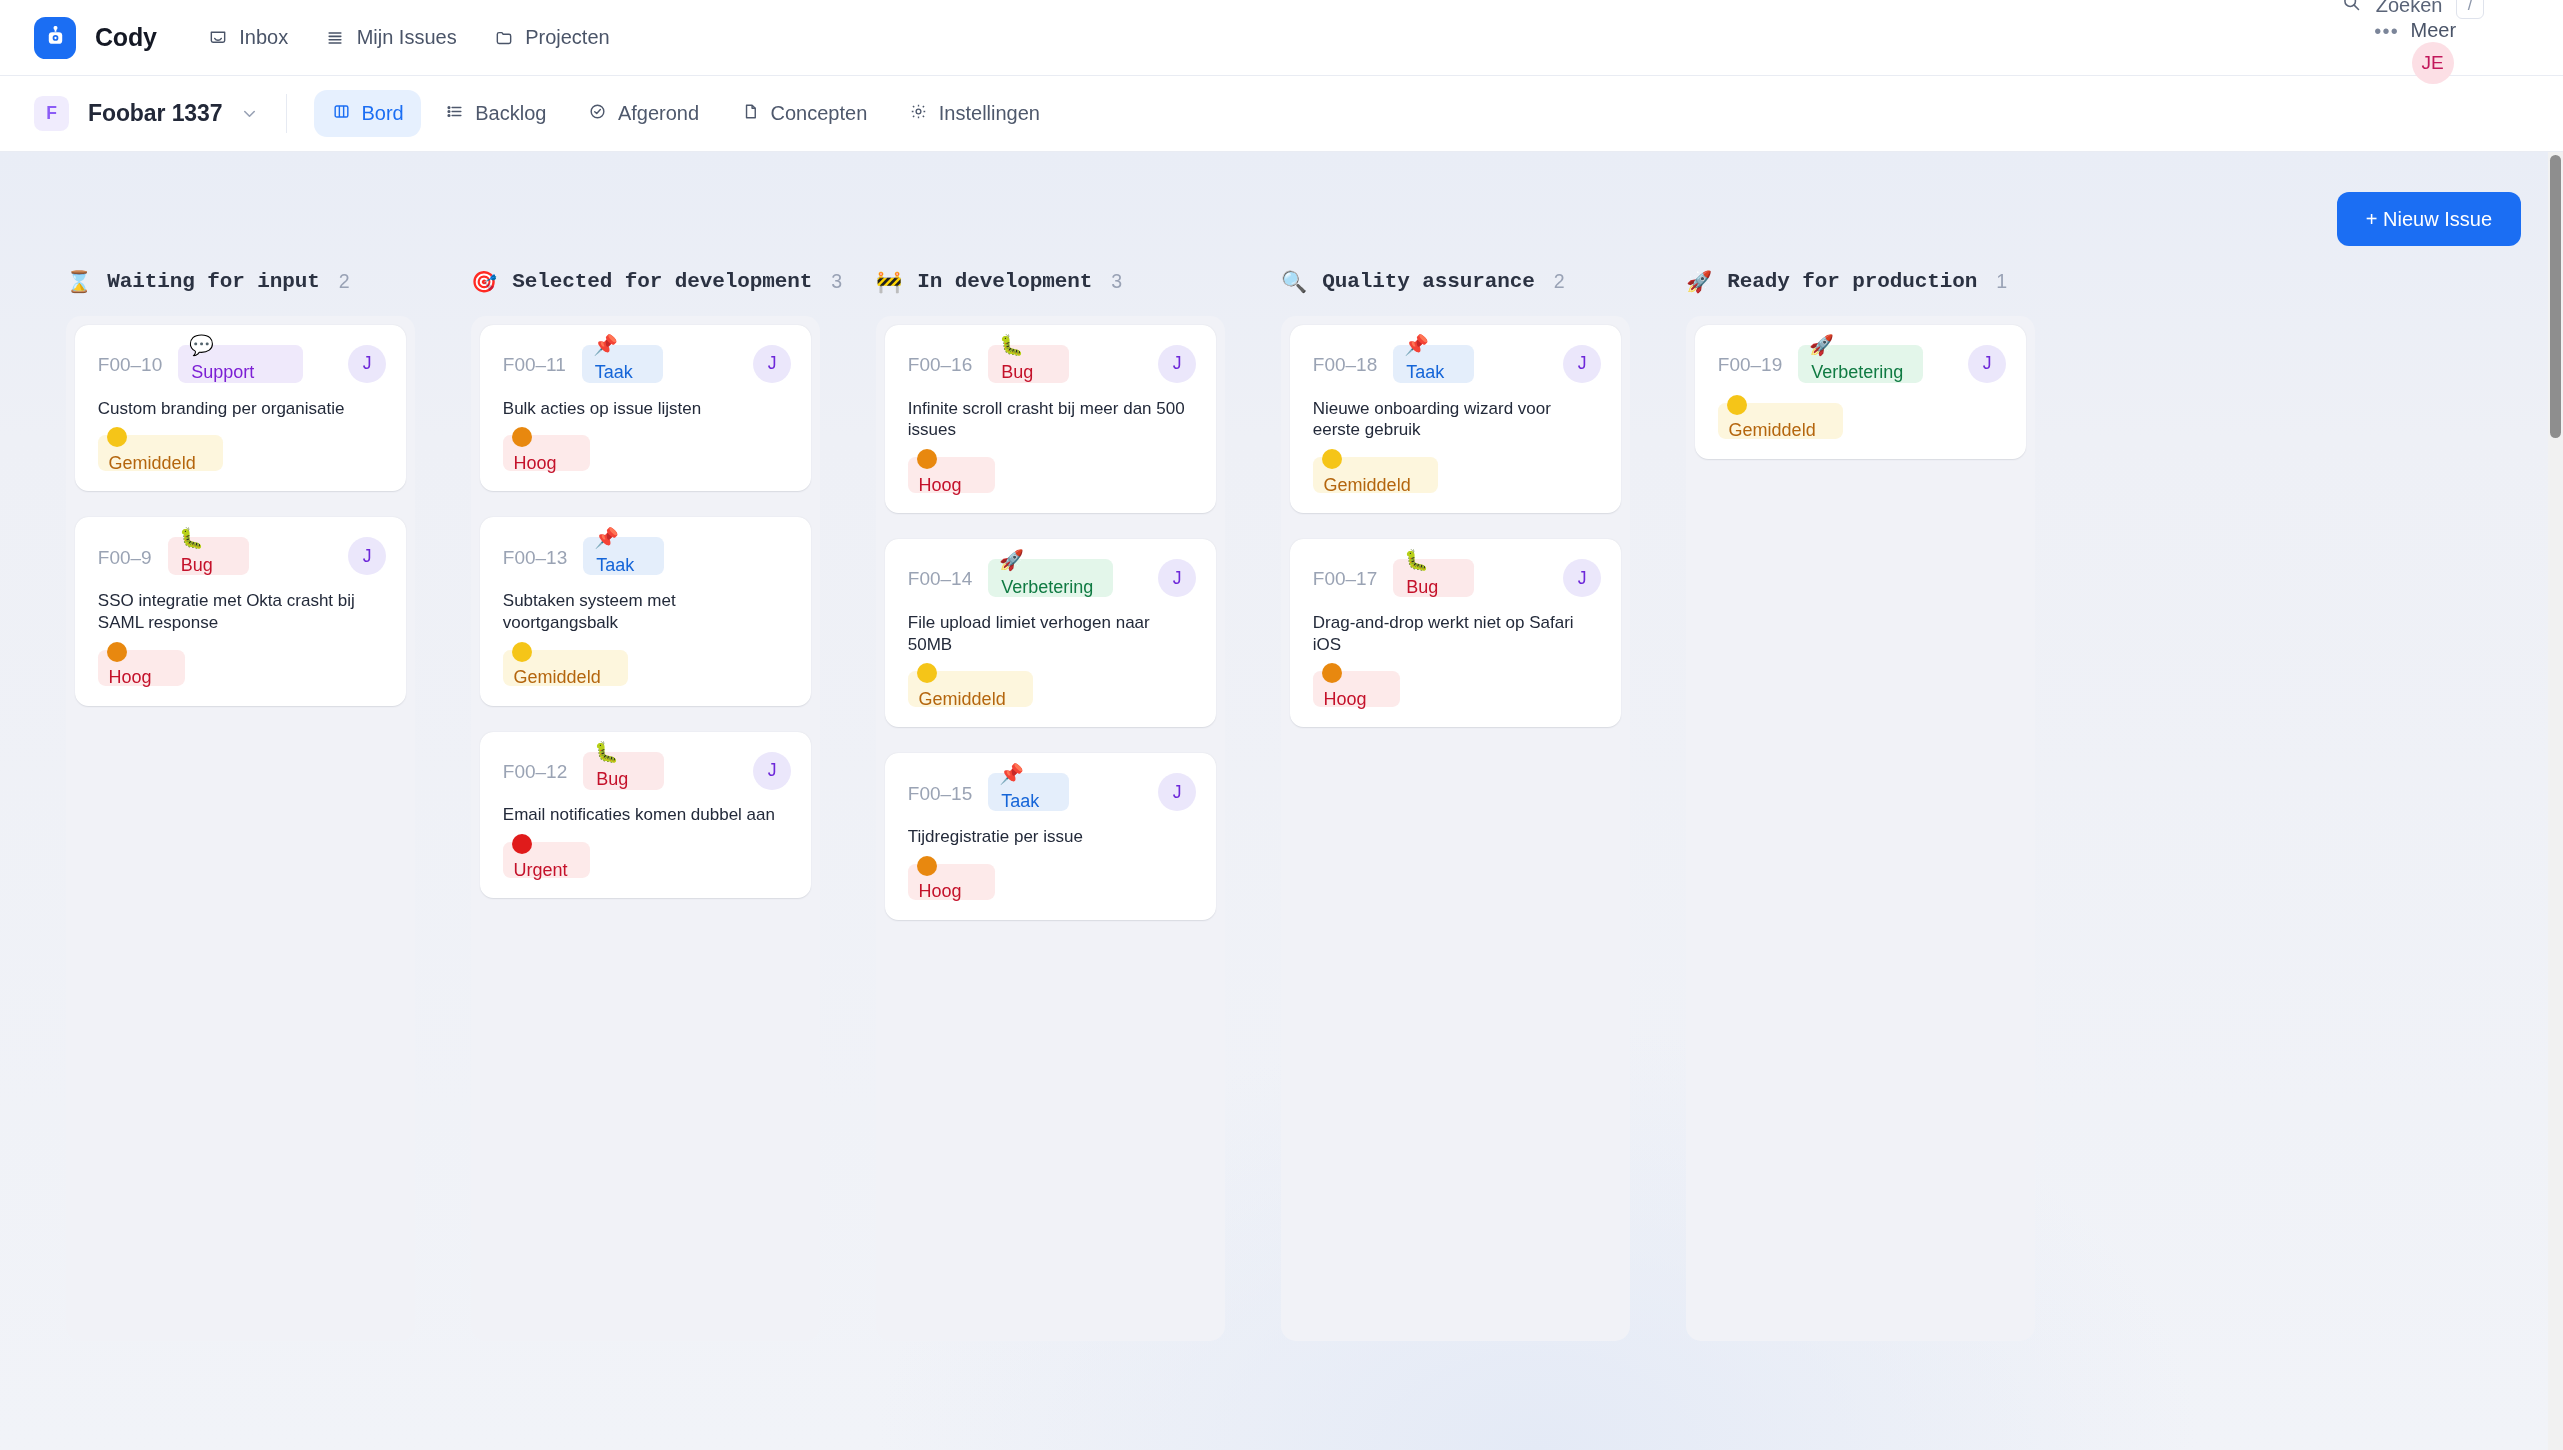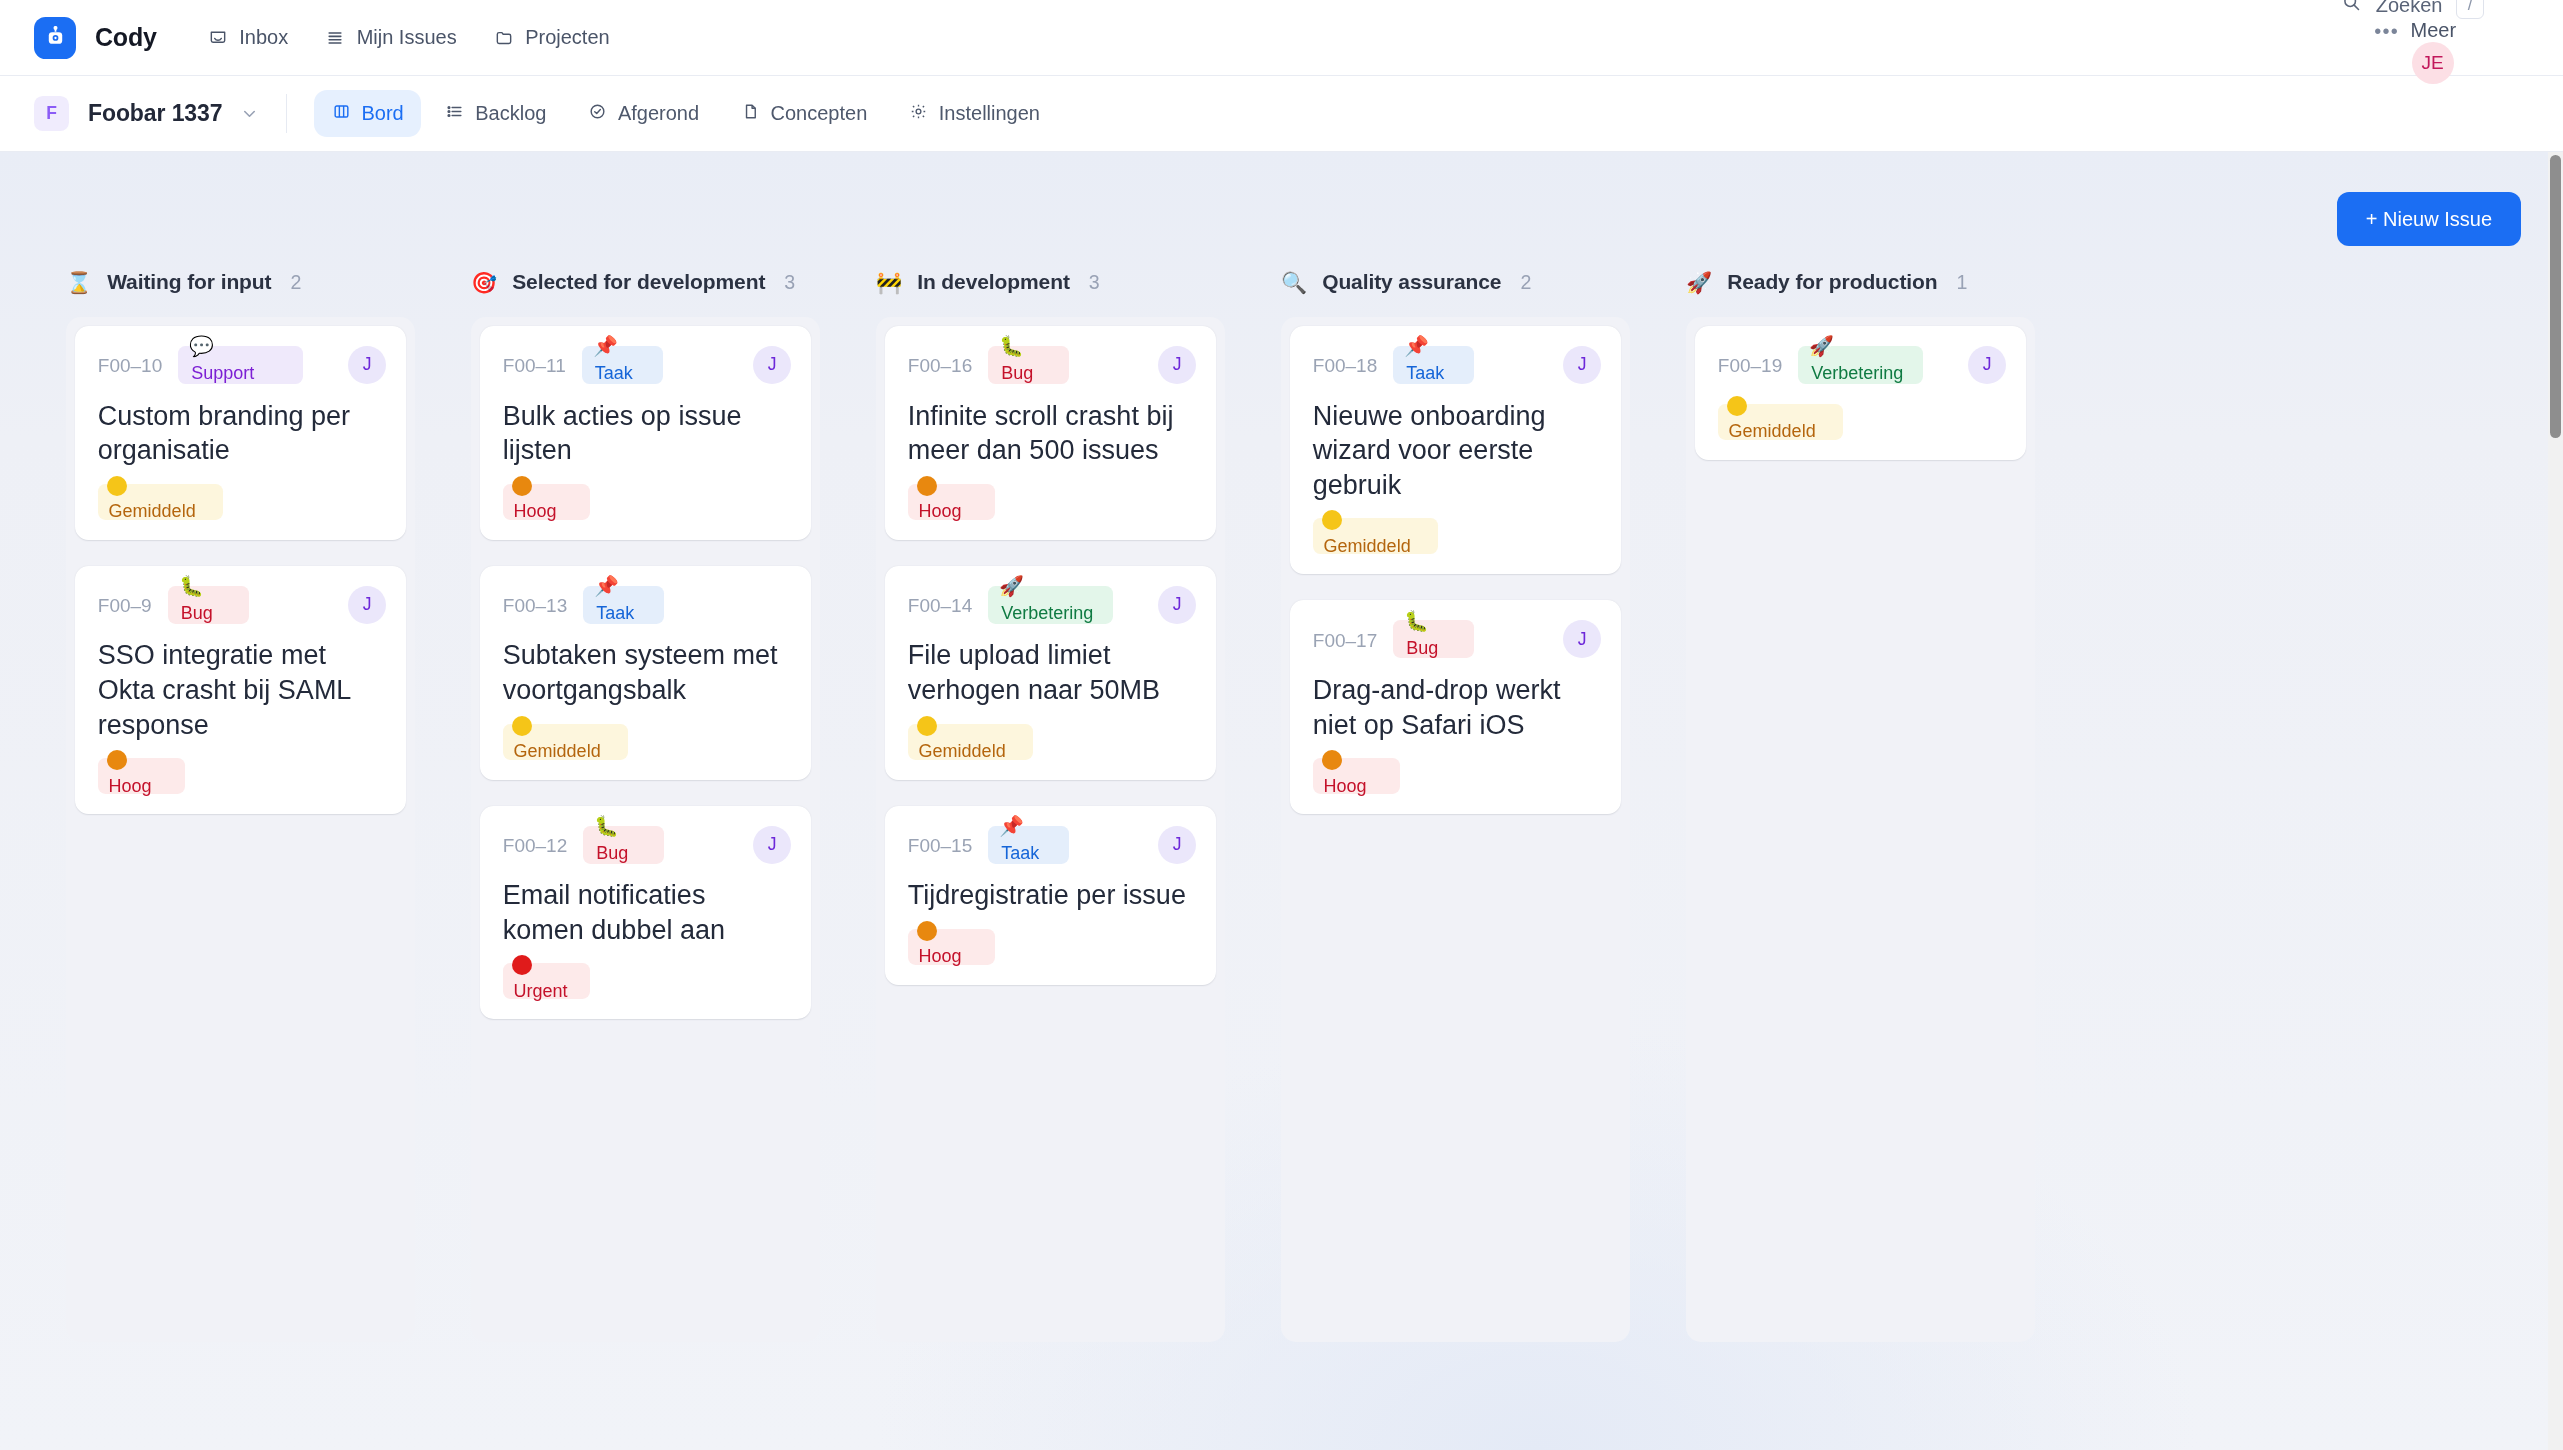--- a/index.html
+++ b/index.html
@@ -129,21 +129,21 @@
     gap: 0;
     height: calc(100% - 86px);
   }
   .column { width: 405px; flex: 0 0 405px; }
   .col-head {
     display: flex; align-items: center; gap: 15px;
     padding: 0 0 23px 28px;
   }
   .col-emoji { font-size: 21px; line-height: 1; }
   .col-title { font-size: 21px; font-weight: bold; color: #2c3purple; }
-  .col-title { color: #2b3242; letter-spacing: -0.1px; }
+  .col-title { color: #2b3242; letter-spacing: -0.1px; font-family: Liberation Mono, monospace; }
   .col-count { font-size: 19.6px; color: #99a2b5; margin-left: 4px; }
 
   .dropzone {
     margin: 0 28px;
     background: #f1f2f7;
     border-radius: 15px;
     padding: 8.8px;
     min-height: 1025px;
     display: flex; flex-direction: column; gap: 26px;
   }
@@ -182,21 +182,21 @@
     font-size: 18px; white-space: nowrap;
   }
   .card-avatar {
     margin-left: auto;
     width: 38px; height: 38px; border-radius: 50%;
     background: #ebe7fb; color: #6d28d9;
     display: flex; align-items: center; justify-content: center;
     font-size: 17.5px; flex: 0 0 38px;
   }
   .card-title {
-    font-size: 27px; color: #232a3a; line-height: 1.28;
+    font-size: 17px; color: #232a3a; line-height: 1.28;
     margin-top: 10.8px;
     max-width: 337px;
   }
   .prio {
     position: relative;
     margin-top: 16px;
     border-radius: 7.4px;
     width: 87px; height: 36px;
   }
   .prio-dot {

